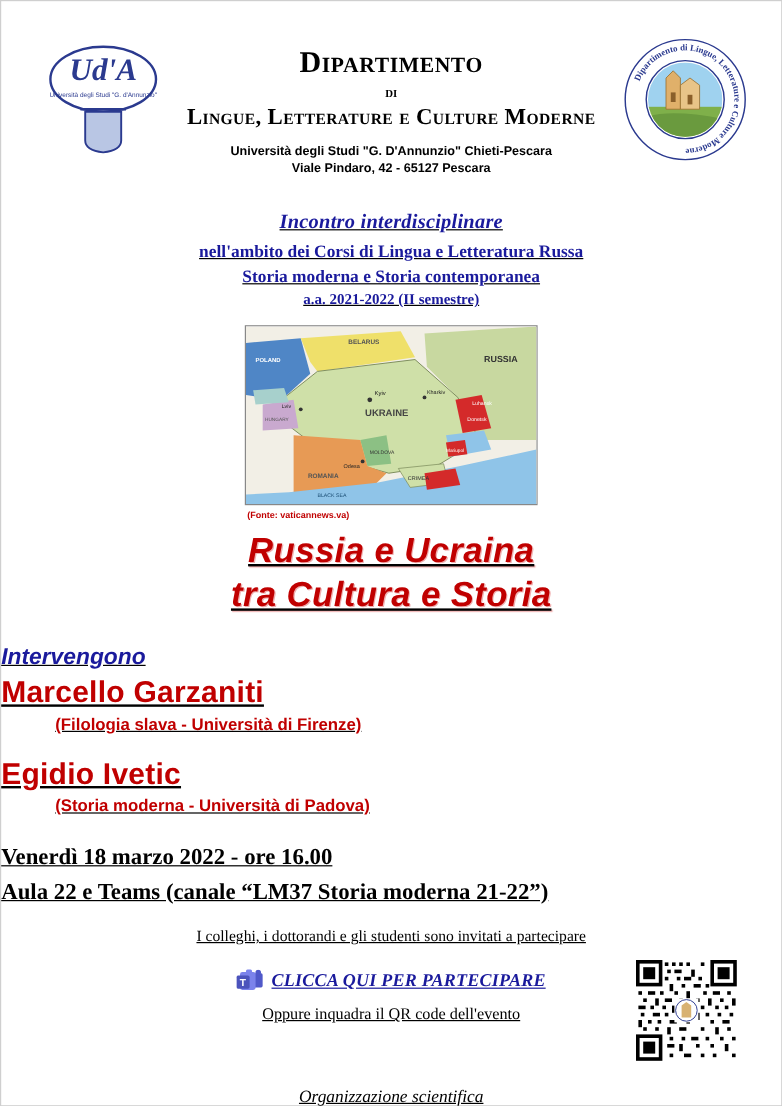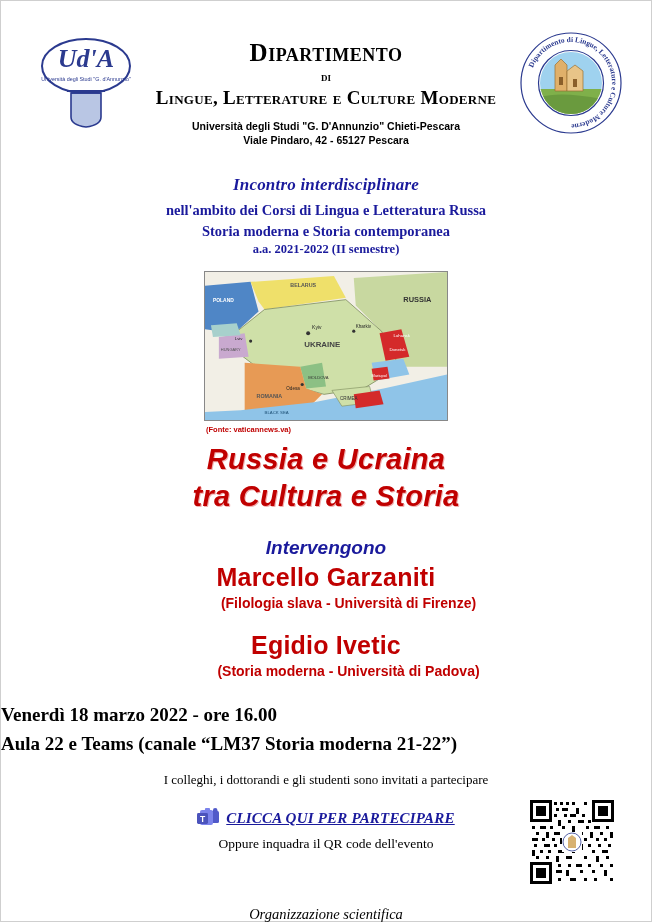--- a/index.html
+++ b/index.html
@@ -14,20 +14,21 @@
     color: #000;
     position: relative;
     overflow: hidden;
   }
   .page {
     width: 652px;
     height: 922px;
     position: relative;
     box-sizing: border-box;
     border: 1px solid #cfcfcf;
+    text-decoration: underline;
   }
 
   
   .header {
     position: relative;
     height: 150px;
   }
   .logo-left {
     position: absolute;
     left: 30px;
@@ -142,21 +143,20 @@
     font-weight: bold;
     font-style: italic;
     font-size: 29px;
     line-height: 1.28;
     letter-spacing: 0.3px;
     text-shadow: 1px 1px 0 #f0b0b0;
   }
 
   
   .speakers {
-    text-align: center;
     margin-top: 22px;
   }
   .intervengono {
     color: #1a1a9c;
     font-family: "Liberation Sans", sans-serif;
     font-weight: bold;
     font-style: italic;
     font-size: 19px;
   }
   .speaker-name {

